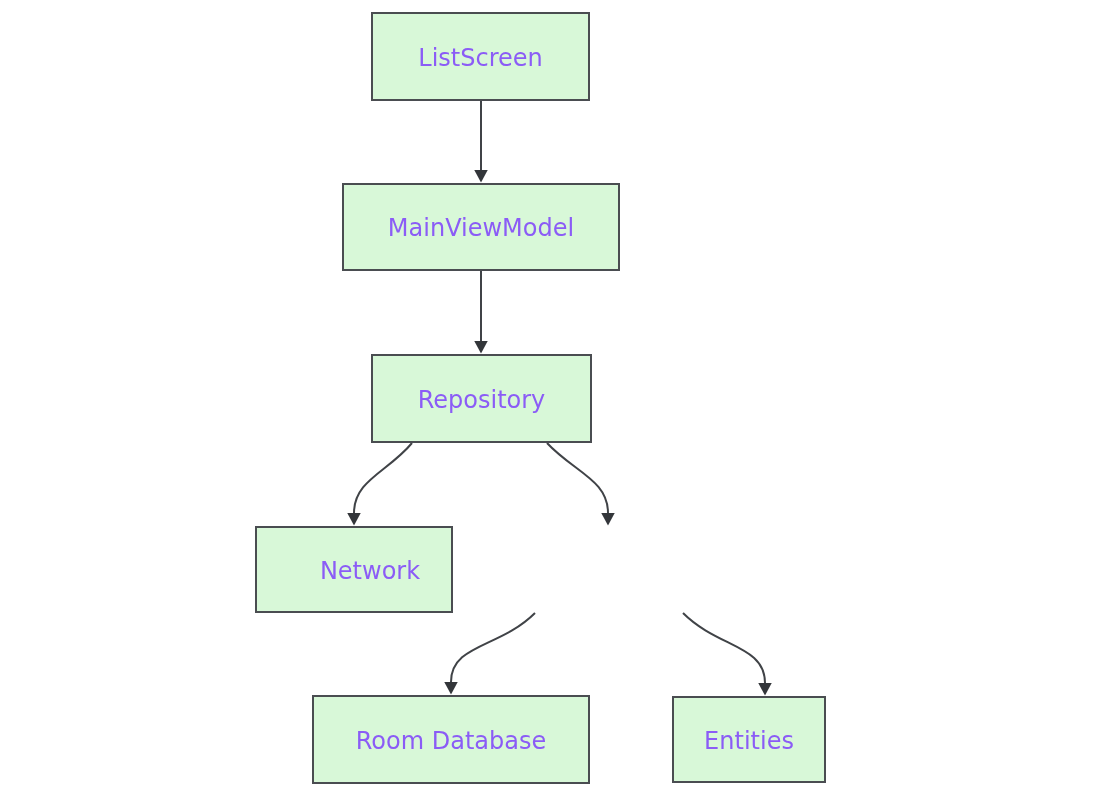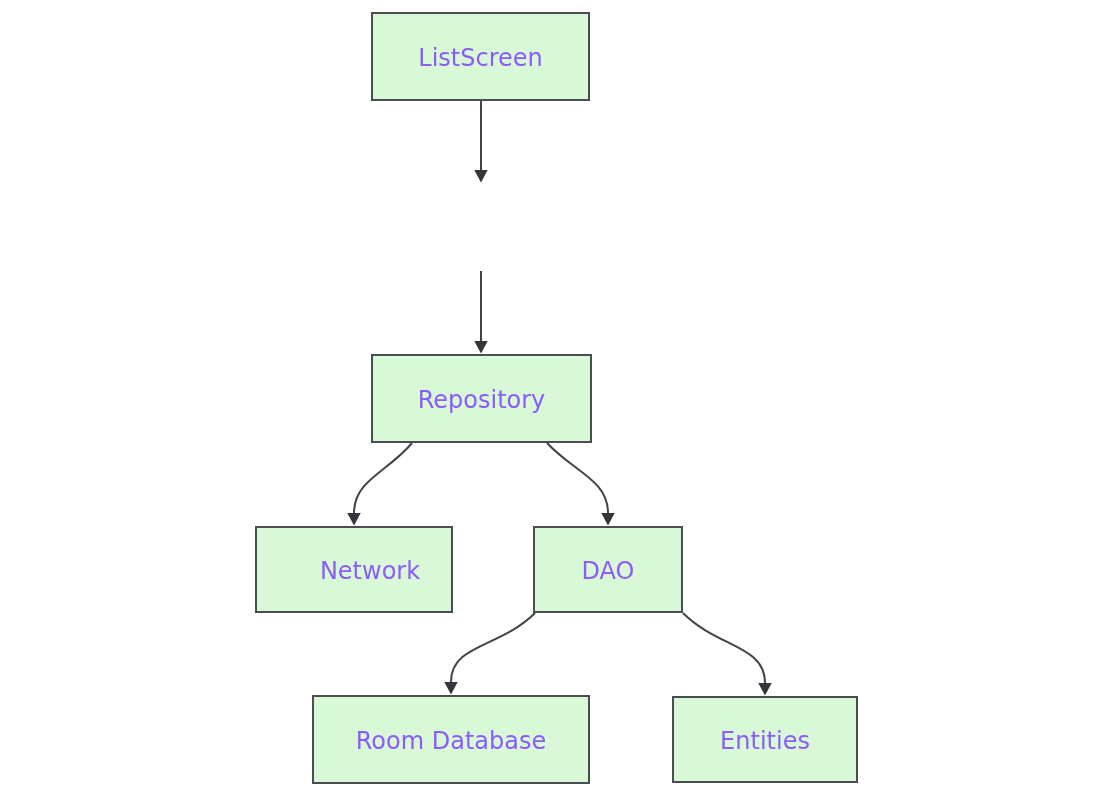--- a/index.html
+++ b/index.html
@@ -43,21 +43,21 @@
     white-space: nowrap;
     padding-top: 2px;
   }
   
   .n-listscreen    { left: 371px; top: 12px;  width: 219px; height: 89px; }
   .n-mainviewmodel { left: 342px; top: 183px; width: 278px; height: 88px; }
   .n-repository    { left: 371px; top: 354px; width: 221px; height: 89px; text-align: center; }
   .n-network       { left: 255px; top: 526px; width: 198px; height: 87px; padding-left: 32px; }
   .n-dao           { left: 533px; top: 526px; width: 150px; height: 87px; }
   .n-roomdb        { left: 312px; top: 695px; width: 278px; height: 89px; }
-  .n-entities      { left: 672px; top: 696px; width: 186px; height: 87px; }
+  .n-entities      { left: 672px; top: 696px; width: 154px; height: 87px; }
 </style>
 </head>
 <body>
 
 <div class="canvas">
 
   <svg class="edges-layer" width="1116" height="798" viewBox="0 0 1116 798" xmlns="http://www.w3.org/2000/svg">
     <defs>
       <marker id="arrowhead" markerUnits="userSpaceOnUse" markerWidth="14" markerHeight="14" refX="0.5" refY="7" orient="auto">
         <path d="M0,0 L13,7 L0,14 Z" fill="#33363a"></path>
@@ -74,32 +74,32 @@
 
     <path class="edge" d="M535,613 C500,648 451,644 451,682" marker-end="url(#arrowhead)"></path>
 
     <path class="edge" d="M683,613 C718,648 765,645 765,683" marker-end="url(#arrowhead)"></path>
   </svg>
 
   <div class="node n-listscreen">
     <span class="node-label">ListScreen</span>
   </div>
 
+  <div class="node n-mainviewmodel">
+    <span class="node-label">MainViewModel</span>
+  </div>
 
   <div class="node n-repository">
     <span class="node-label">Repository</span>
   </div>
 
   <div class="node n-network">
     <span class="node-label">Network</span>
   </div>
 
-  <div class="node n-dao">
-    <span class="node-label">DAO</span>
-  </div>
 
   <div class="node n-roomdb">
     <span class="node-label">Room Database</span>
   </div>
 
   <div class="node n-entities">
     <span class="node-label">Entities</span>
   </div>
 
 </div>

